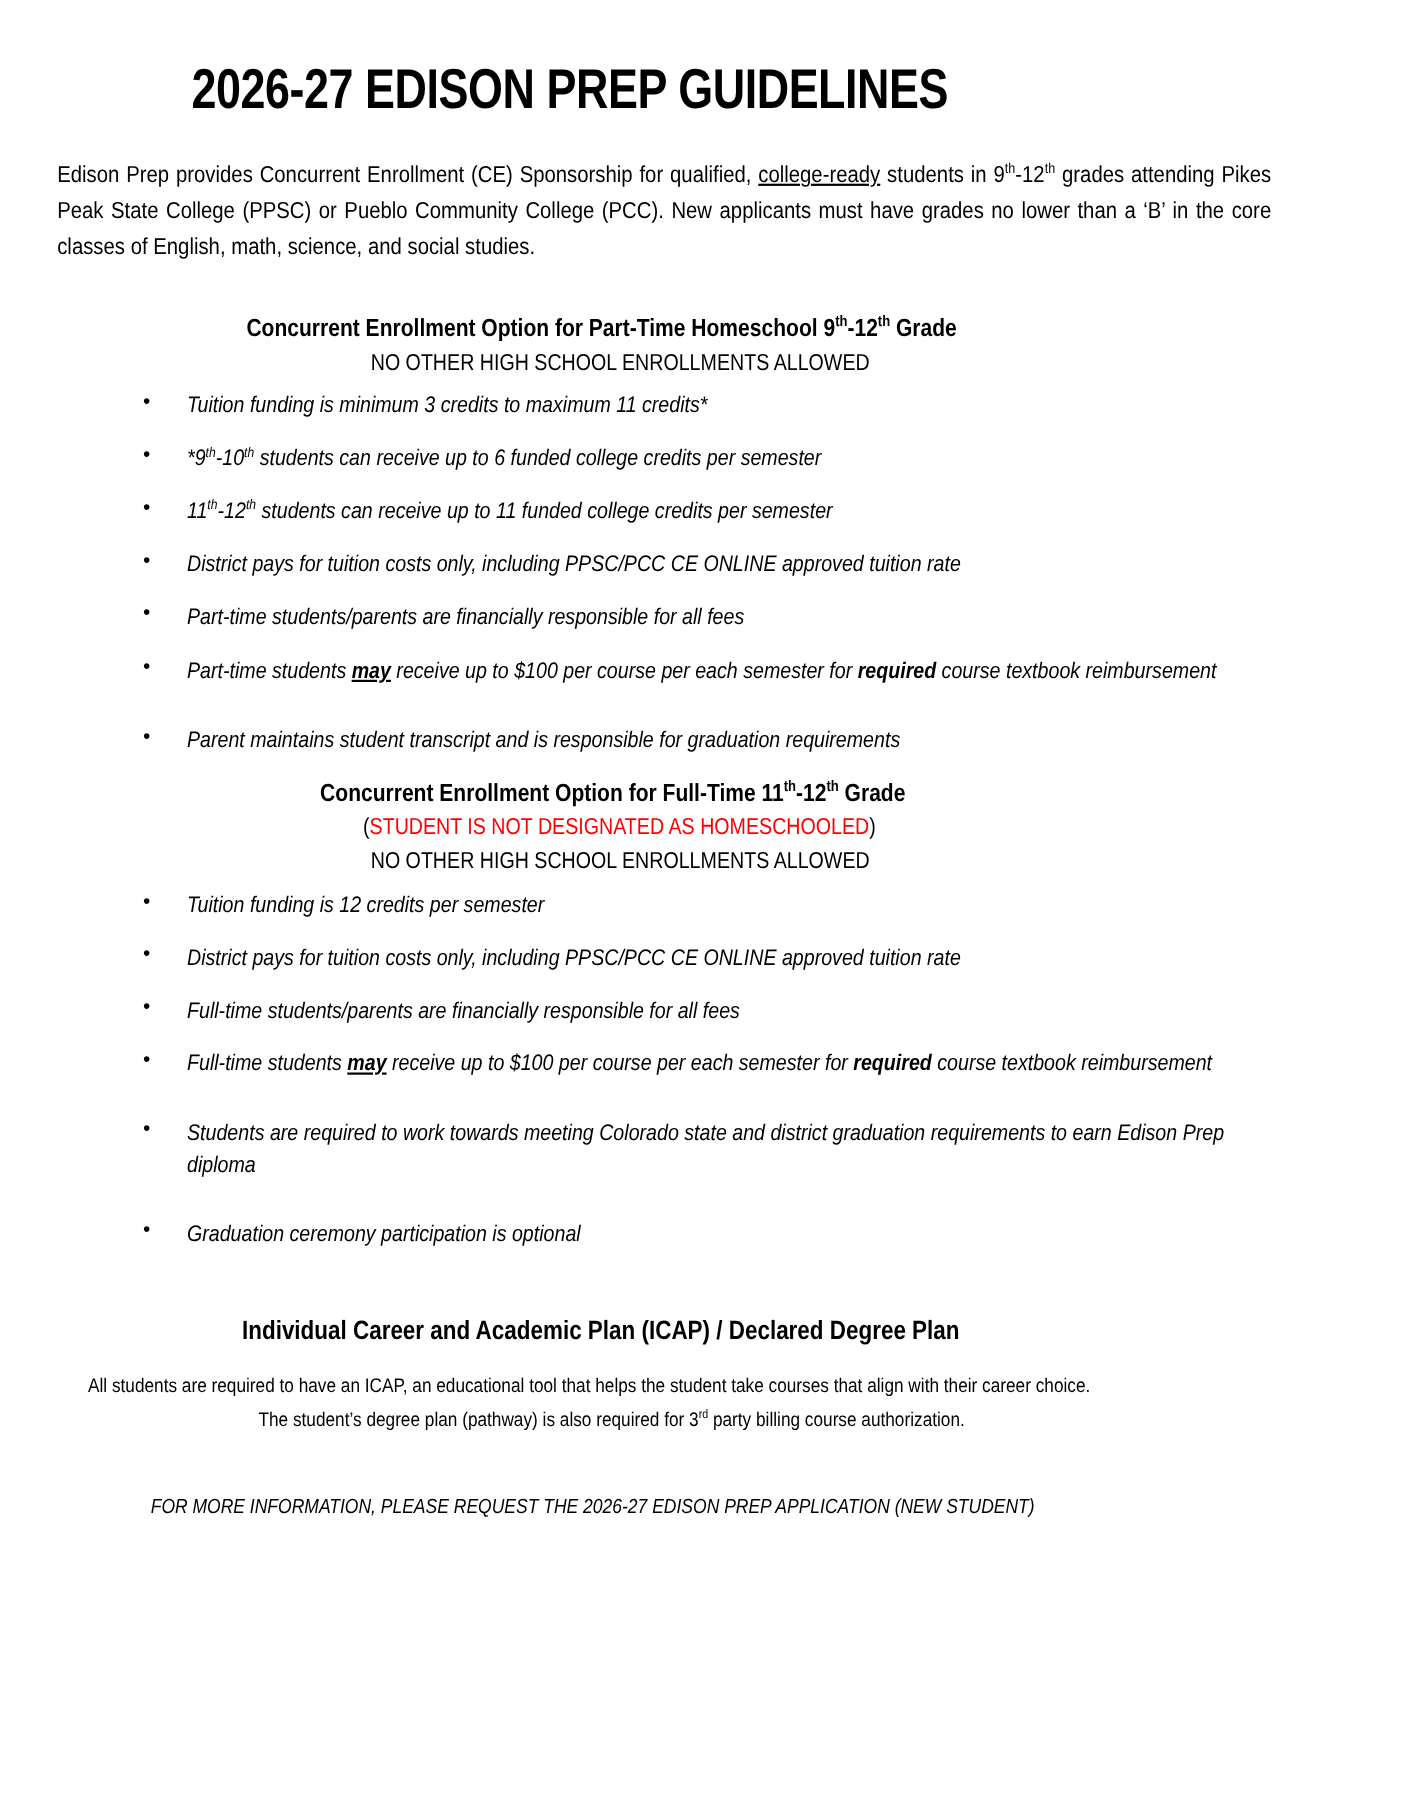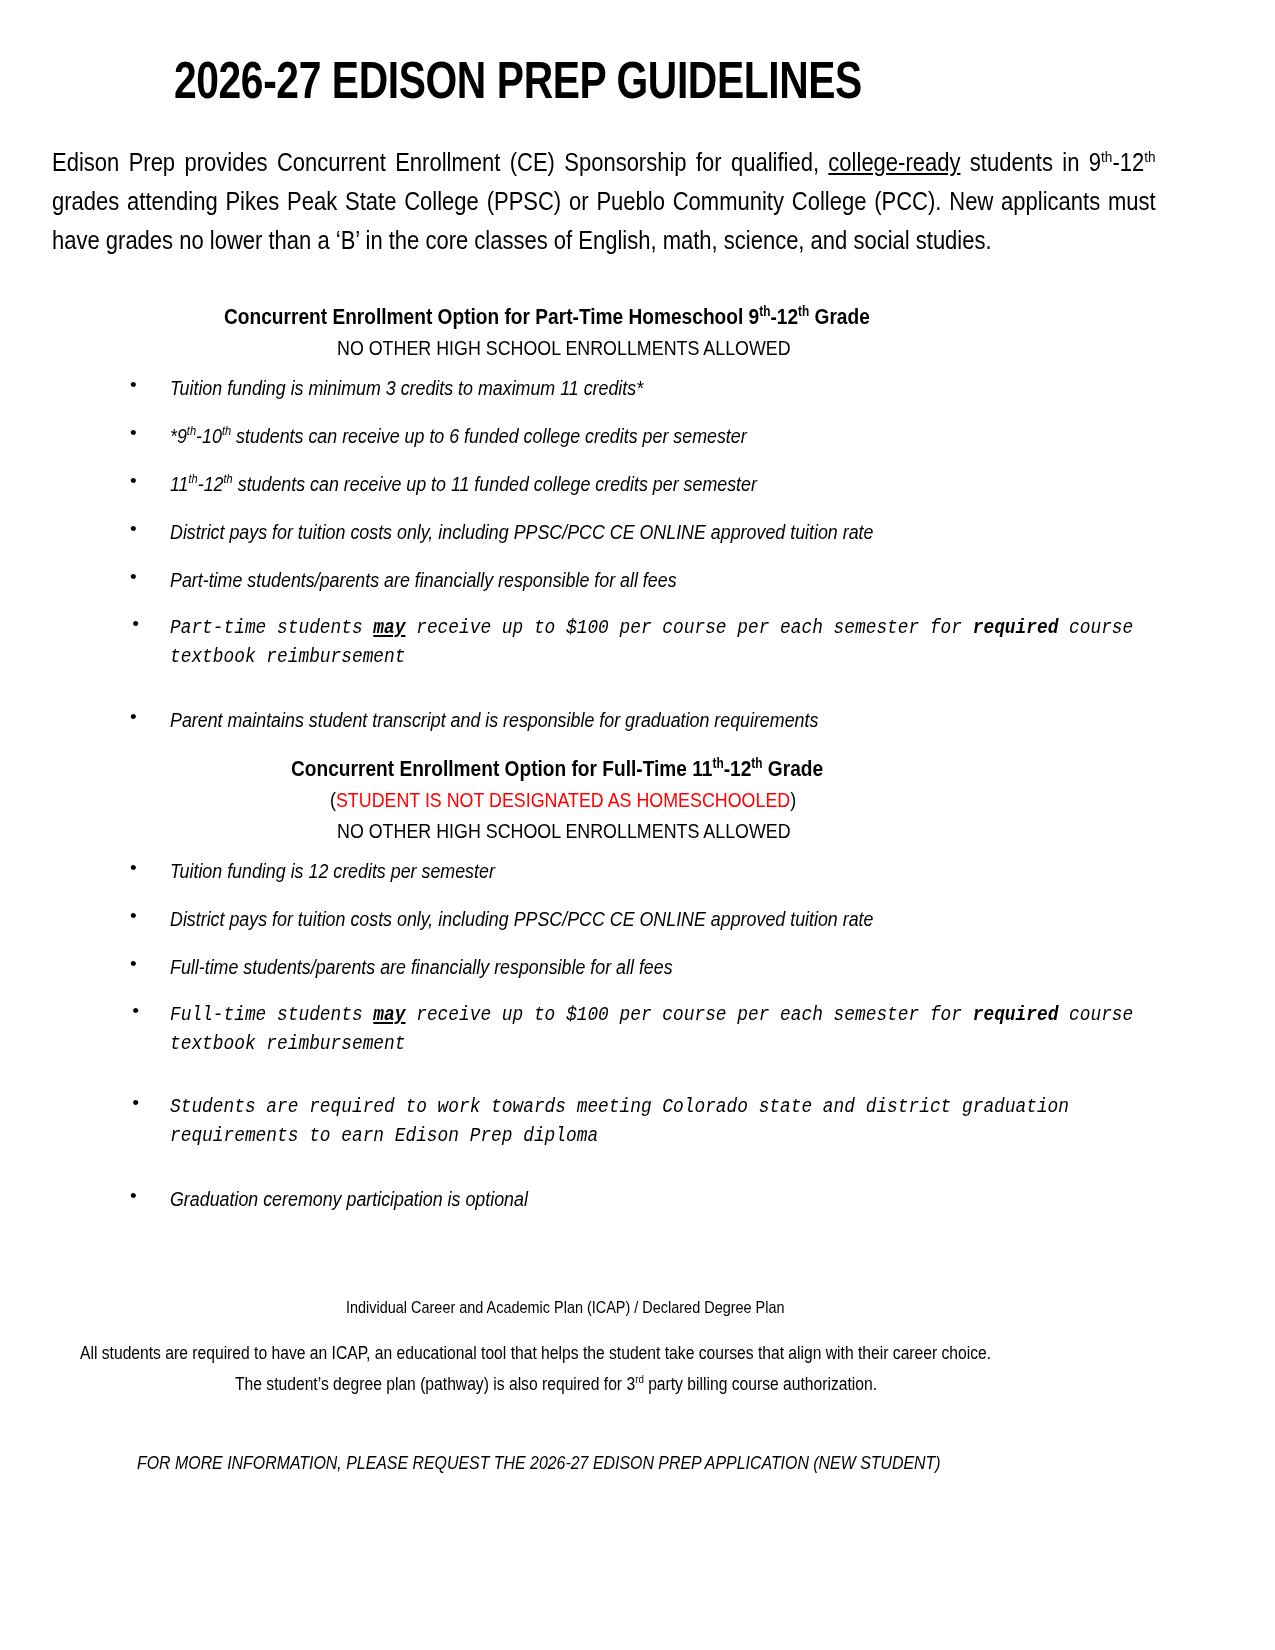--- a/index.html
+++ b/index.html
@@ -38,21 +38,21 @@
     font-size: 51px;
     font-weight: bold;
     letter-spacing: -0.5px;
     line-height: 1.12;
     white-space: nowrap;
   }
   .doc-title .cond { transform: scaleX(0.80); }
 
   .intro {
     margin: 34px 0 0 0;
-    font-size: 25px;
+    font-size: 21px;
     line-height: 1.56;
     text-align: justify;
     text-justify: inter-word;
   }
   .intro-inner {
     display: block;
     transform: scaleX(0.88);
     transform-origin: left top;
     width: 113.6%;
   }
@@ -104,30 +104,30 @@
   }
   ul.bullets li::before {
     content: "\2022";
     position: absolute;
     left: 78px;
     top: -1px;
     font-style: normal;
     font-size: 19px;
     line-height: 1.42;
   }
-  ul.bullets li.tall { margin-bottom: 34px; font-family: Liberation Mono, monospace; }
+  ul.bullets li.tall { margin-bottom: 34px; }
 
   b.u { text-decoration: underline; }
   u.ital { text-decoration: underline; }
 
   .icap-head {
     text-align: center;
-    font-weight: normal;
-    font-size: 17px;
-    margin-top: 85px;
+    font-weight: bold;
+    font-size: 24px;
+    margin-top: 60px;
     white-space: nowrap;
   }
   .icap-head .cond { transform: scaleX(0.85); }
 
   .icap-body {
     text-align: center;
     font-size: 18px;
     line-height: 1.72;
     margin-top: 20px;
   }

